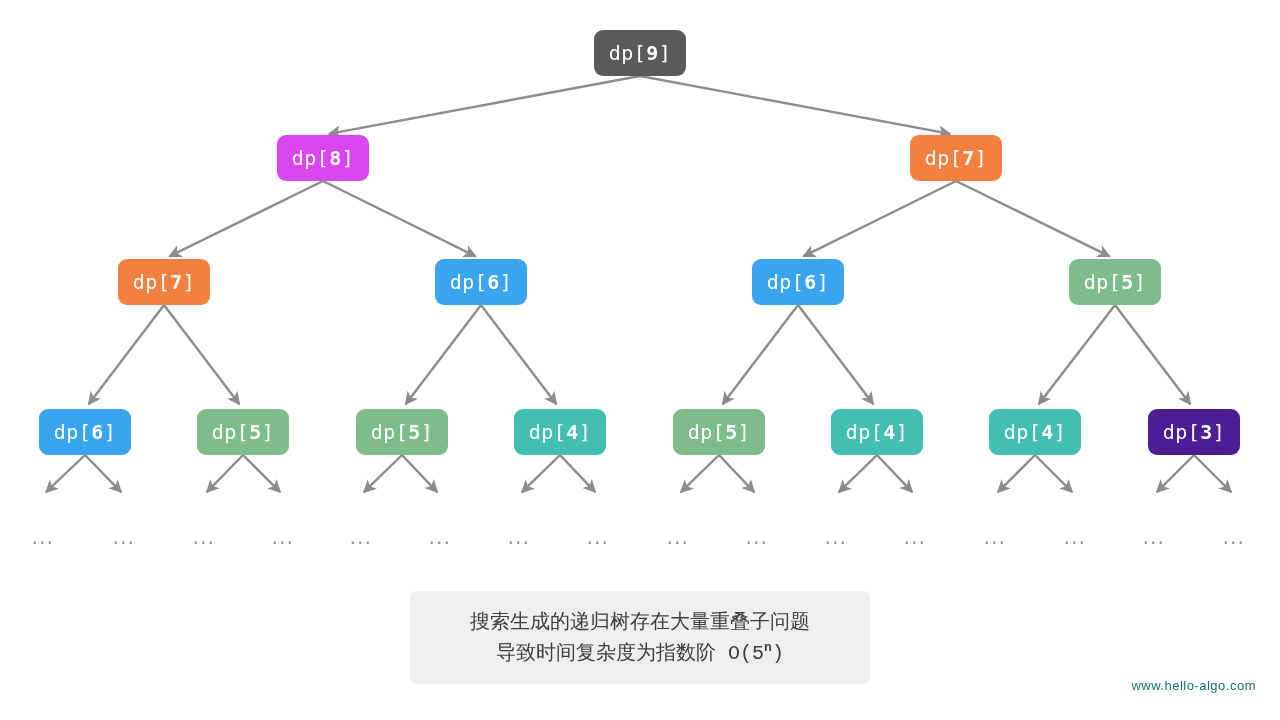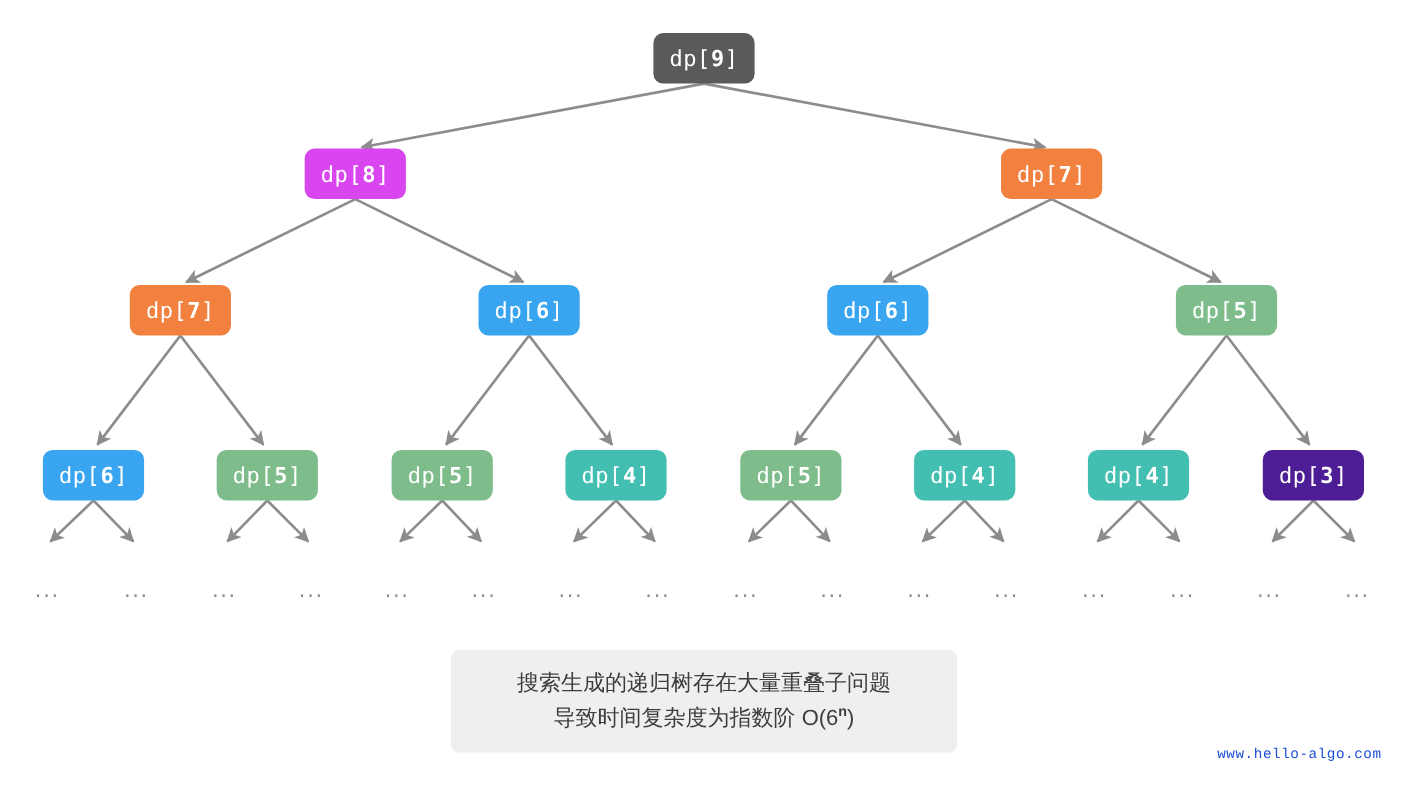--- a/index.html
+++ b/index.html
@@ -70,38 +70,38 @@
     background: #eef0ef;
     border-radius: 7px;
     display: flex;
     flex-direction: column;
     align-items: center;
     justify-content: center;
     gap: 7px;
     z-index: 3;
   }
   .caption-line {
-    font-family: Liberation Sans, sans-serif;
+    font-family: Liberation Mono, monospace;
     font-size: 20px;
     color: #3d3d3d;
     line-height: 1.15;
     white-space: nowrap;
   }
   .caption-line sup {
     font-size: 13px;
     font-weight: bold;
     vertical-align: super;
   }
   #watermark {
     position: absolute;
     right: 24px;
     top: 679px;
-    font-family: Liberation Mono, monospace;
+    font-family: Liberation Sans, sans-serif;
     font-size: 13px;
-    color: #1d4ed8;
+    color: #0f766e;
     letter-spacing: 0.5px;
     line-height: 1;
     z-index: 3;
   }
 </style>
 </head>
 <body>
 
 <div id="stage">
 
@@ -206,19 +206,19 @@
       <div class="ellipsis" style="left: 915px; top: 537px;">...</div>
       <div class="ellipsis" style="left: 995px; top: 537px;">...</div>
       <div class="ellipsis" style="left: 1075px; top: 537px;">...</div>
       <div class="ellipsis" style="left: 1154px; top: 537px;">...</div>
       <div class="ellipsis" style="left: 1234px; top: 537px;">...</div>
     </div>
 
   <div id="caption">
     <div class="caption-line">搜索生成的递归树存在大量重叠子问题</div>
     <div class="caption-line">
-      <span>导致时间复杂度为指数阶  O(6</span><sup>n</sup><span>)</span>
+      <span>导致时间复杂度为指数阶  O(5</span><sup>n</sup><span>)</span>
     </div>
   </div>
 
   <div id="watermark">www.hello-algo.com</div>
 
 </div>
 
 </body></html>

